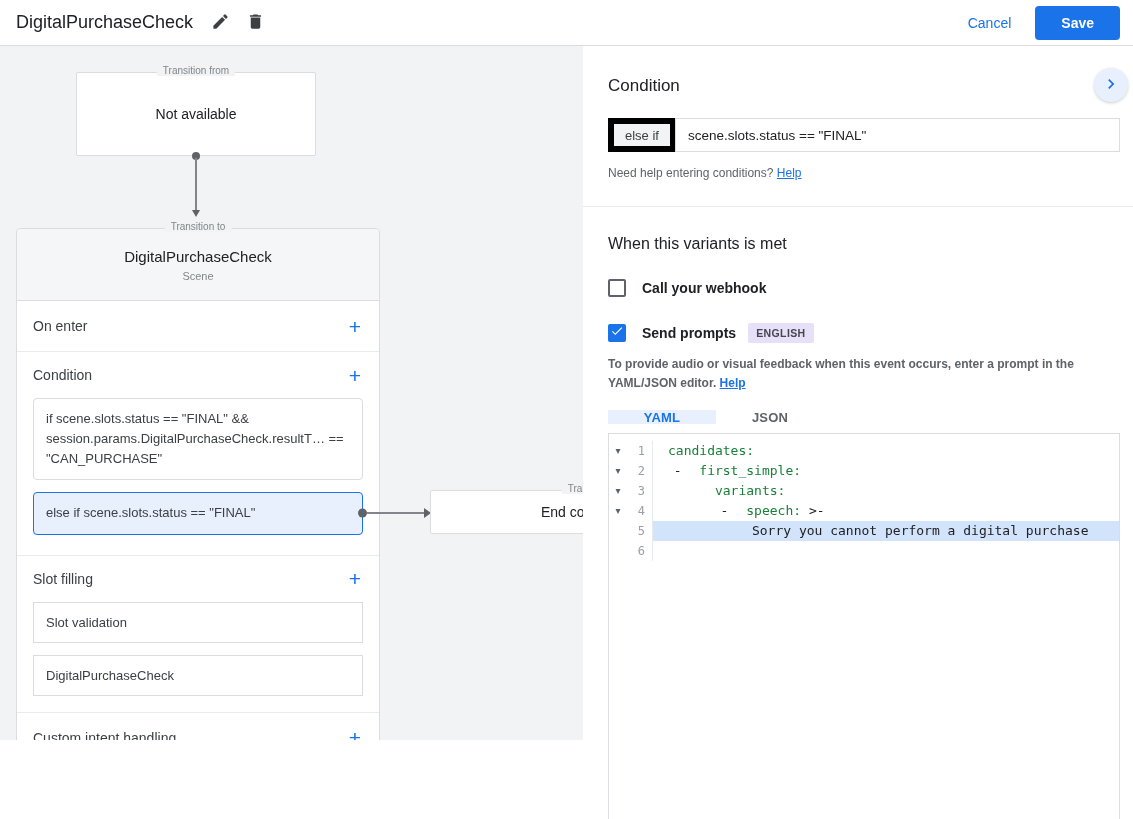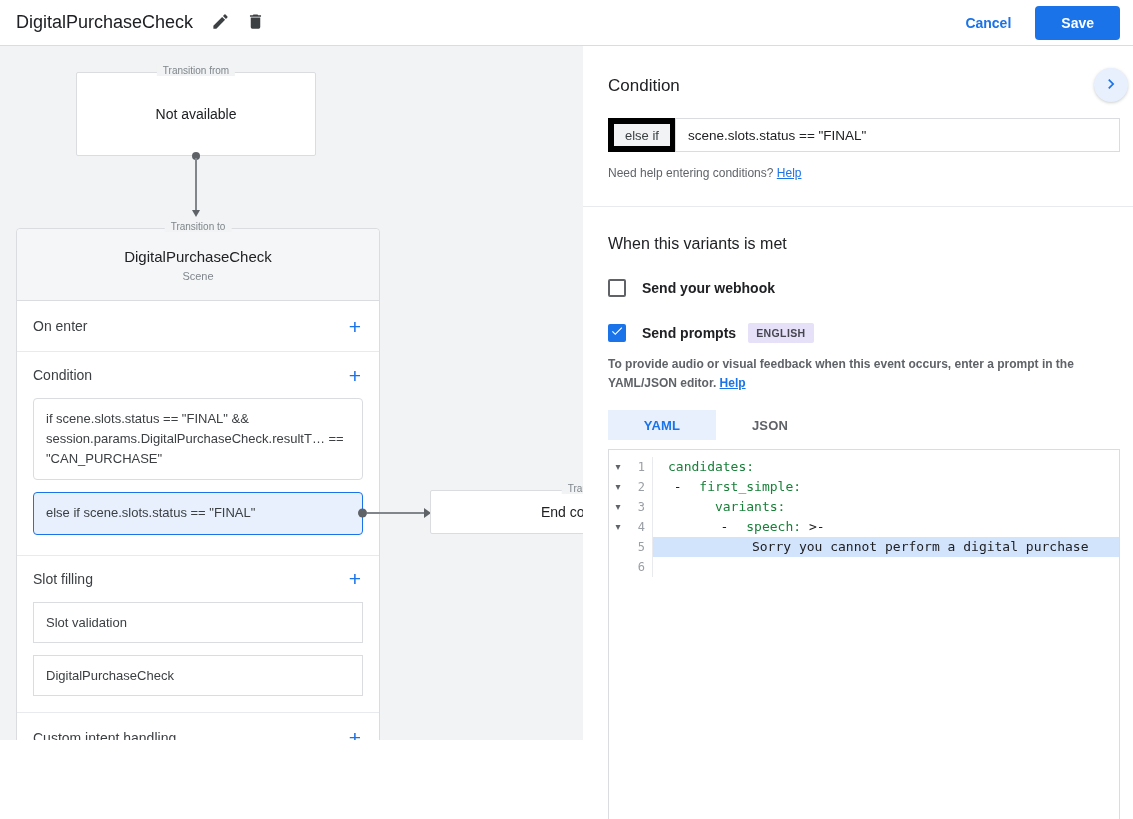--- a/index.html
+++ b/index.html
@@ -7,21 +7,21 @@
   body { font-family: "Liberation Sans", sans-serif; }
   .page { position: relative; width: 1133px; height: 819px; overflow: hidden; background: #fff; }
 
   
   .header { position: absolute; top: 0; left: 0; width: 100%; height: 46px; background: #fff;
             border-bottom: 1px solid #dadce0; display: flex; align-items: center; padding: 0 13px 0 16px; z-index: 5; }
   .header-title { font-size: 18px; color: #202124; }
   .icon-btn { background: none; border: none; cursor: pointer; padding: 4px; display: flex; align-items: center; }
   .edit-btn { margin-left: 14px; }
   .del-btn { margin-left: 8px; }
-  .cancel-btn { margin-left: auto; background: none; border: none; color: #1a73e8; font-size: 14px; font-weight: 700;
+  .cancel-btn { margin-left: auto; background: none; border: none; color: #1a73e8; font-size: 14px; font-weight: 400;
                 cursor: pointer; margin-right: 12px; padding: 8px 12px; }
   .save-btn { background: #1a73e8; color: #fff; border: none; border-radius: 4px; font-size: 14px; font-weight: 600;
               padding: 9px 26px; cursor: pointer; }
 
   
   .canvas { position: absolute; top: 46px; left: 0; width: 583px; height: 694px; background: #f1f3f4; overflow: hidden; }
 
   .node-label { position: absolute; top: -8px; left: 50%; transform: translateX(-50%); background: #f1f3f4;
                 padding: 0 6px; font-size: 10px; color: #80868b; white-space: nowrap; }
 
@@ -91,21 +91,21 @@
   .checkbox { width: 18px; height: 18px; border: 2px solid #5f6368; border-radius: 2px; background: #fff;
               cursor: pointer; flex: none; }
   .checkbox.checked { border: none; background: #1a73e8; display: flex; align-items: center; justify-content: center; }
   .check-label { margin-left: 16px; font-size: 14px; font-weight: 600; color: #202124; }
   .lang-badge { margin-left: 12px; background: #e6e0f8; color: #45464f; font-size: 10.5px; font-weight: 600;
                 letter-spacing: .4px; padding: 4px 8px; border-radius: 2px; }
 
   .hint { margin-top: 12px; font-size: 12px; color: #5f6368; line-height: 1.55; max-width: 510px; font-weight: bold; }
 
   .tabs { display: flex; margin-top: 18px; }
-  .tab { width: 108px; height: 30px; display: flex; align-items: center; justify-content: center;
+  .tab { width: 108px; height: 14px; display: flex; align-items: center; justify-content: center;
          font-size: 13px; font-weight: 600; color: #5f6368; cursor: pointer; letter-spacing: .2px; }
   .tab.active { background: #e8f0fe; color: #1a73e8; }
 
   .editor { margin-top: 9px; border: 1px solid #dadce0; height: 600px; overflow: hidden; background: #fff;
             font-family: "DejaVu Sans Mono", "Liberation Mono", monospace; font-size: 13px; padding-top: 7px; }
   .ed-line { display: flex; height: 20px; line-height: 20px; }
   .ed-fold { width: 18px; text-align: center; color: #5f6368; font-size: 10px; cursor: pointer;
              font-family: "Liberation Sans", sans-serif; }
   .ed-num { width: 25px; text-align: right; padding-right: 7px; color: #9aa0a6; font-size: 12px; flex: none; }
   .ed-code { flex: 1; white-space: pre; border-left: 1px solid #e8eaed; padding-left: 5px; color: #202124; }
@@ -222,21 +222,21 @@
       <span>Need help entering conditions?</span>
       <a class="link">Help</a>
     </div>
 
     <div class="divider"></div>
 
     <div class="when-title">When this variants is met</div>
 
     <div class="check-row">
       <span class="checkbox"></span>
-      <span class="check-label">Send your webhook</span>
+      <span class="check-label">Call your webhook</span>
     </div>
 
     <div class="check-row">
       <span class="checkbox checked">
         <span>
           <svg width="14" height="14" viewBox="0 0 24 24">
               <path d="M9 16.2L4.8 12l-1.4 1.4L9 19 21 7l-1.4-1.4z" fill="#fff"></path>
             </svg>
         </span>
       </span>

